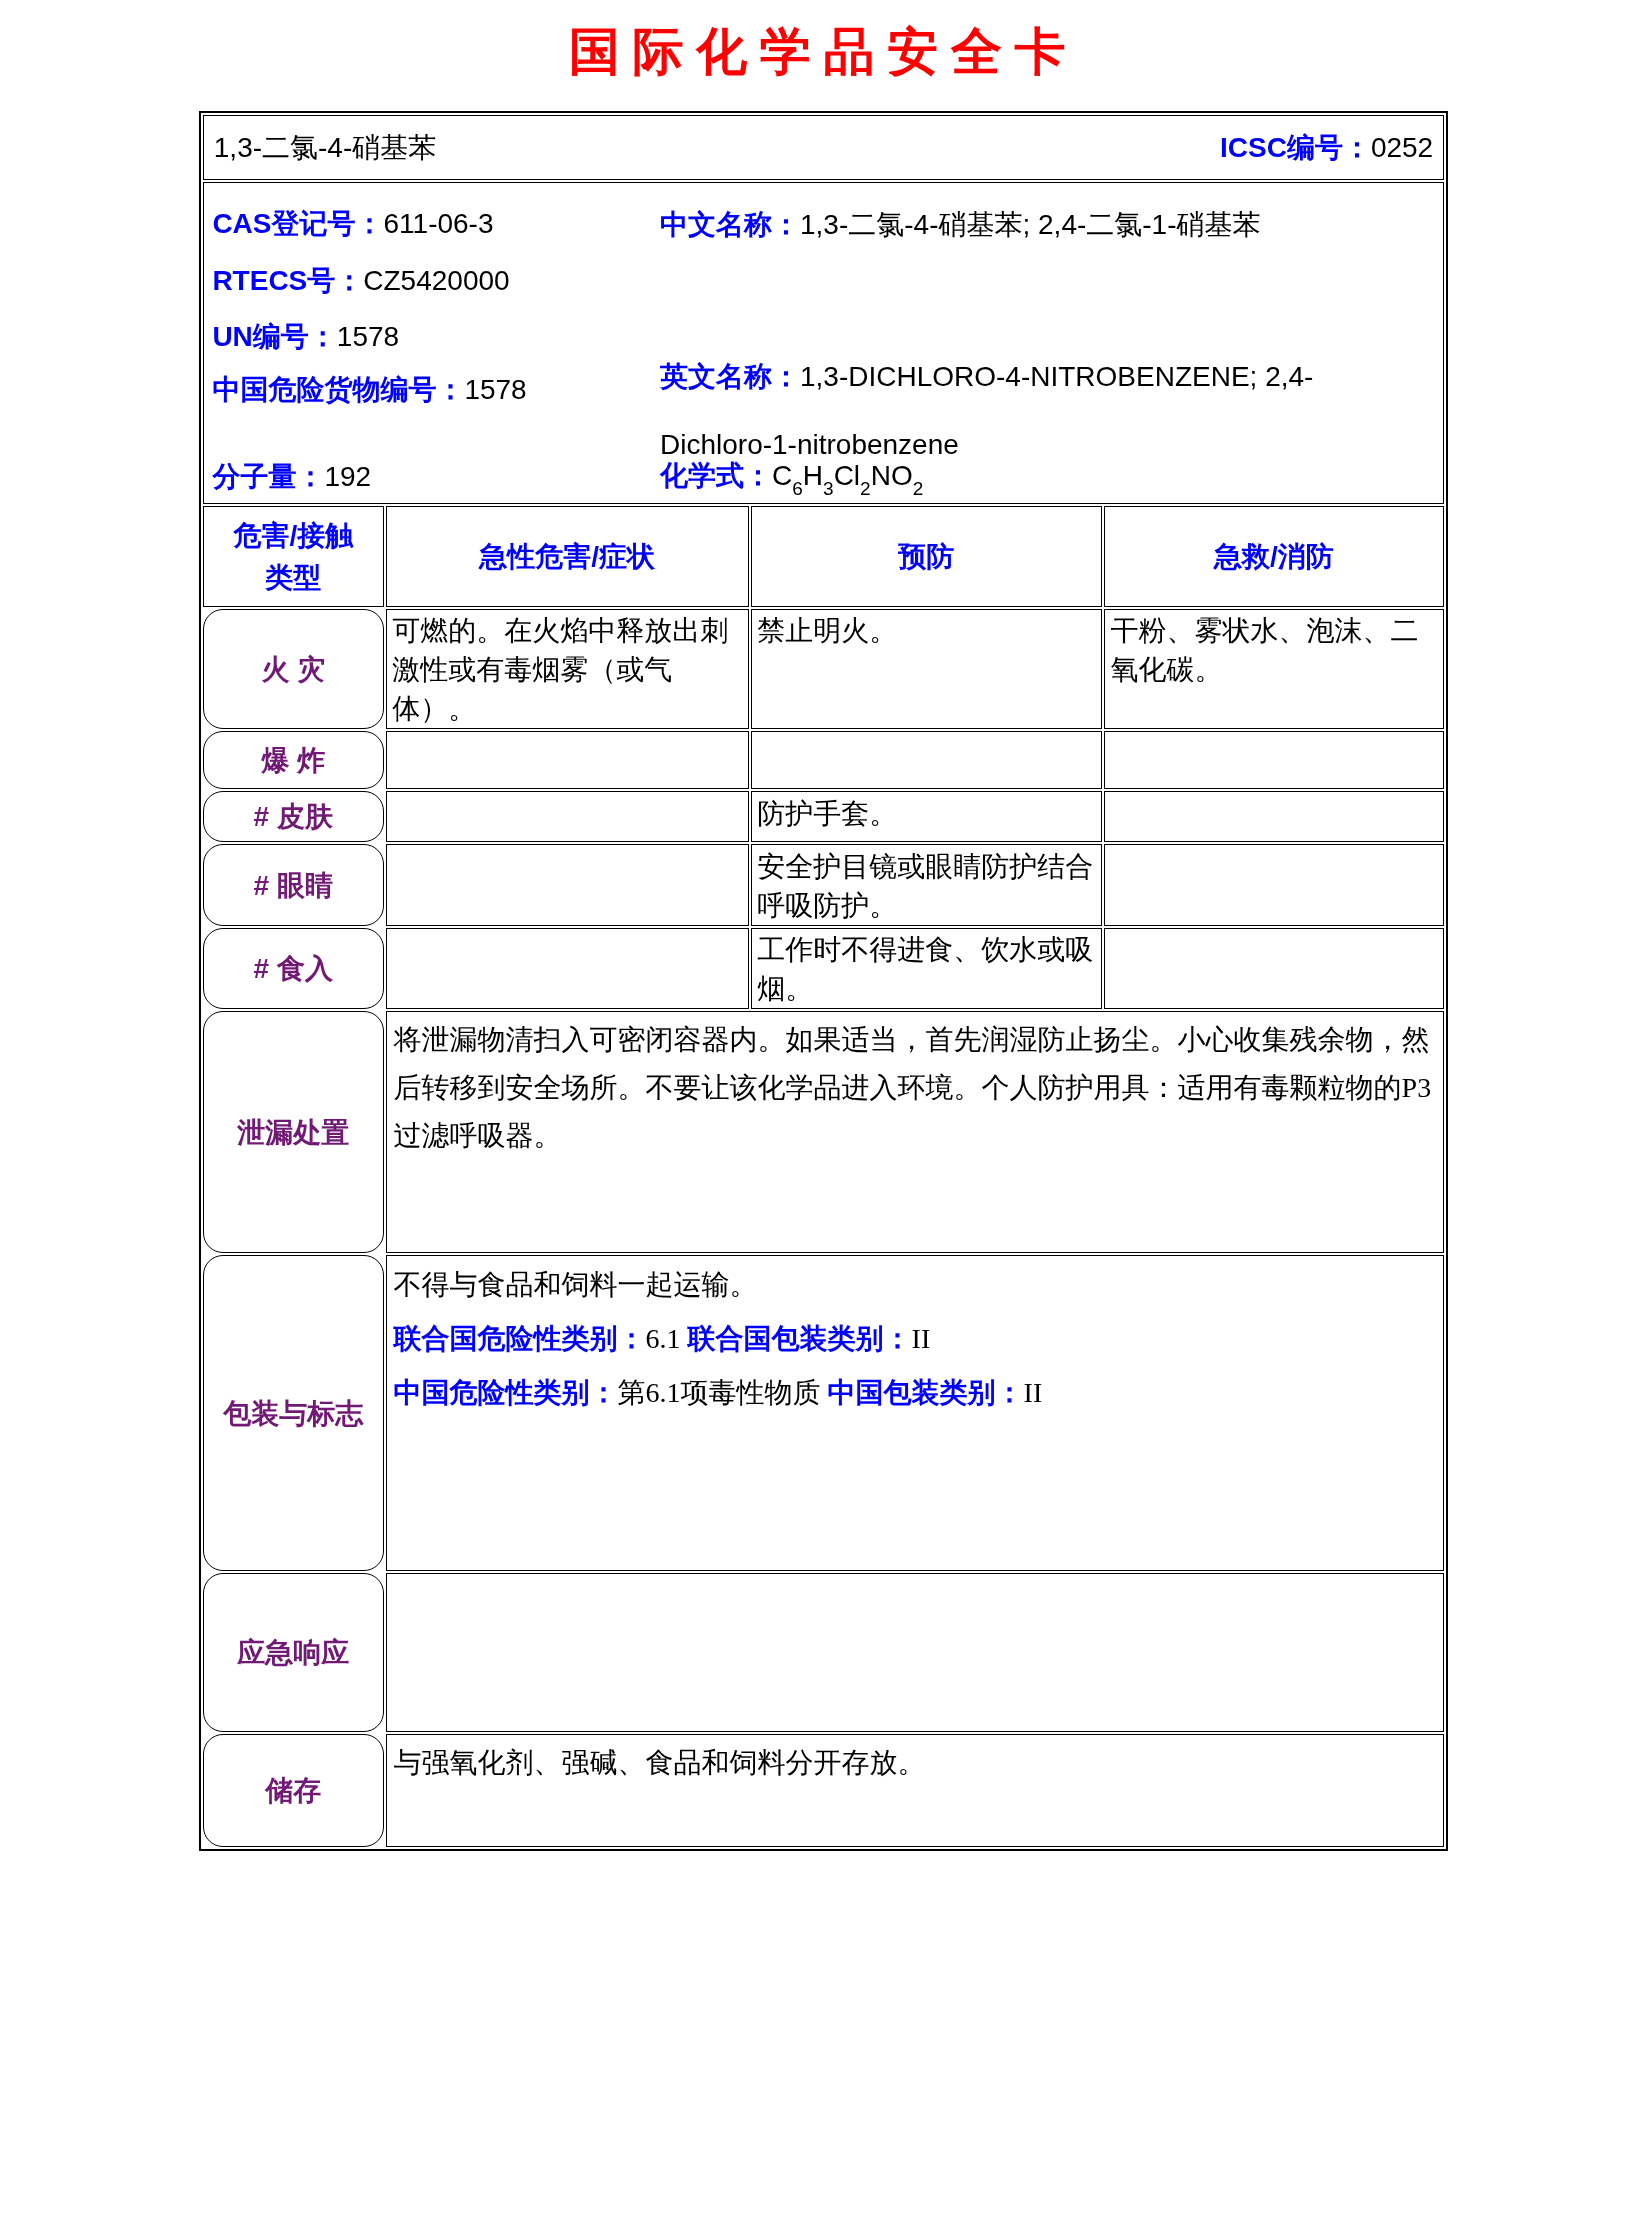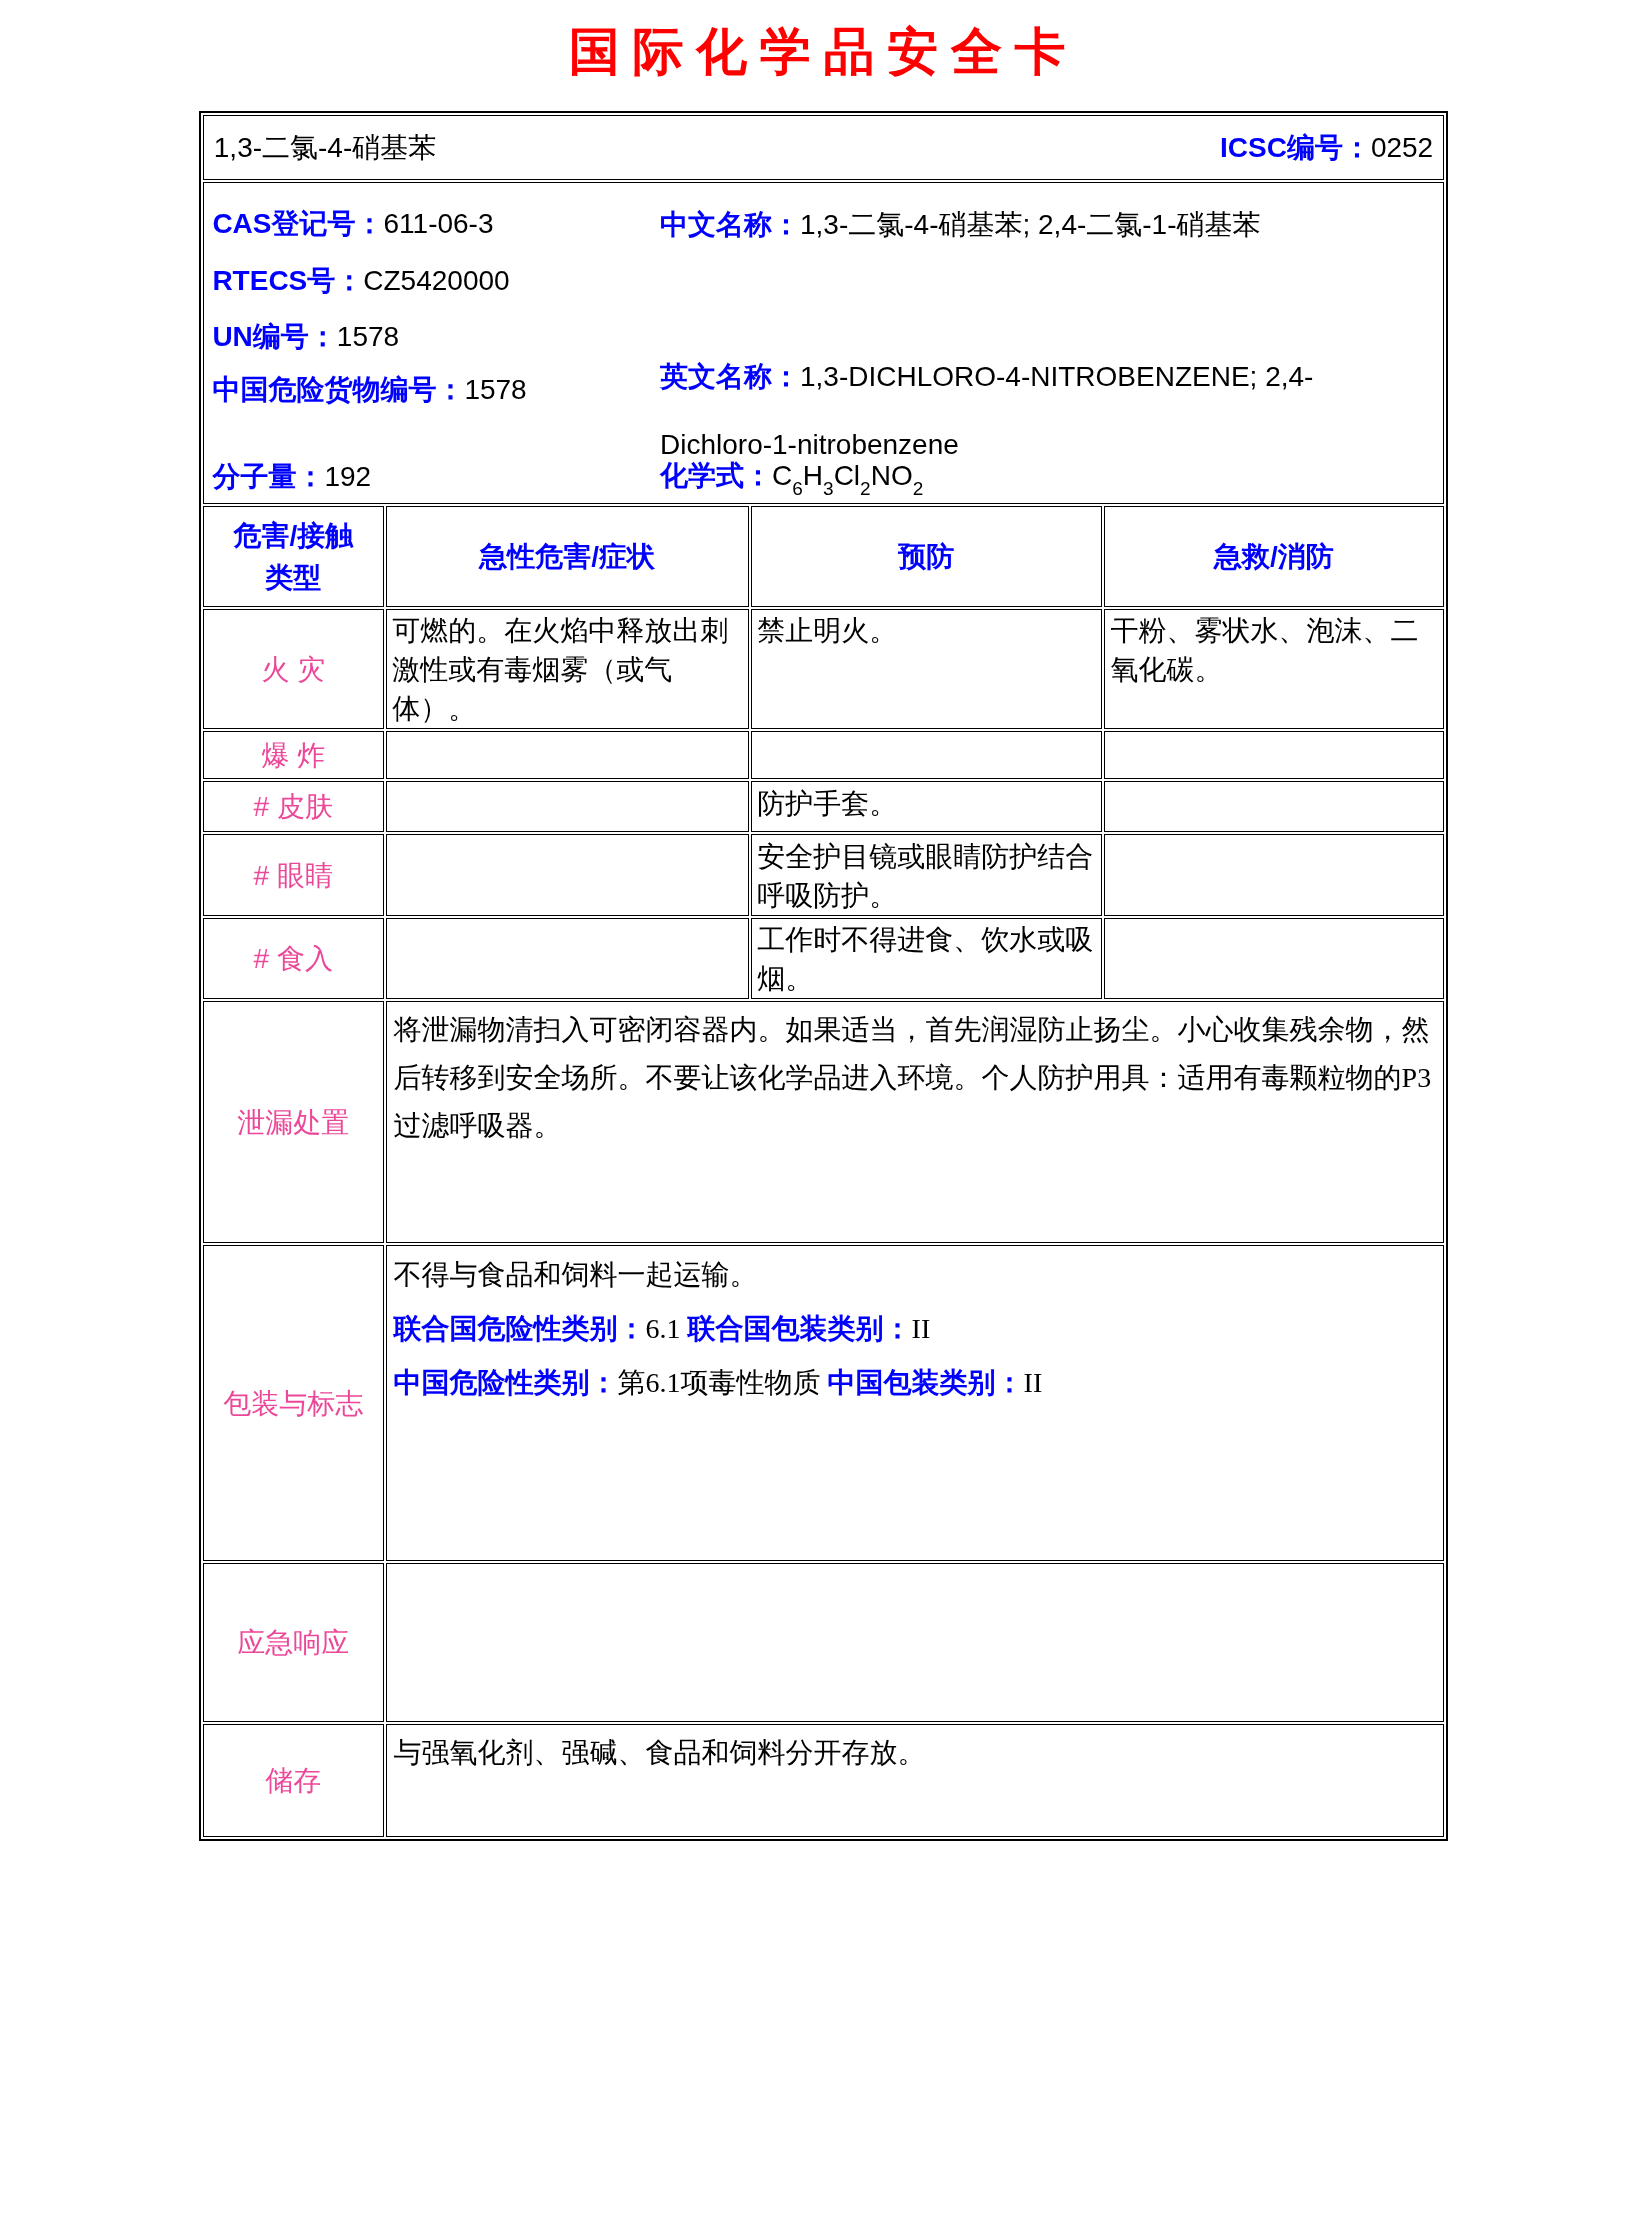--- a/index.html
+++ b/index.html
@@ -21,37 +21,37 @@
     border:2.1px solid #000; table-layout:fixed;
   }
   td{ border:1.4px solid #000; vertical-align:top; font-size:28px; overflow:hidden; }
   .lbl{
     font-family:"Liberation Sans","DejaVu Sans",sans-serif;
     font-weight:bold; color:#0000ff;
   }
   .val{ font-family:Liberation Sans, sans-serif; color:#000; }
   
   .hA{height:65px;}  .hB{height:322px;}
-  .hHdr{height:101px;} .hFire{height:118px;} .hExp{height:48px;margin-left:16px;}
+  .hHdr{height:101px;} .hFire{height:118px;} .hExp{height:58px;margin-left:16px;}
   .hCont{height:48px;} .hInh{height:82px;} .hSkin{height:51px;}
   .hEye{height:79px;} .hIng{height:77px;}
   .hLeak{height:242px;} .hPack{height:316px;} .hResp{height:159px;} .hStor{height:113px;}
 
   .titlebar{
     vertical-align:middle; padding:0 9.8px;
   }
   .titlebar .inner{ display:flex; justify-content:space-between; align-items:center; }
 
   .idcell{ position:relative; }
   .abs{ position:absolute; line-height:45px; }
 
   td.rowlabel{
     vertical-align:middle; text-align:center;
     font-family:"Liberation Sans","DejaVu Sans",sans-serif;
-    font-weight:normal; color:#ec4899; line-height:41px;
+    font-weight:bold; color:#701a75; line-height:41px;border-radius:20px;
   }
   .prewrap{ white-space:pre-line; }
   td.hdrcell{
     vertical-align:middle; text-align:center;
     font-family:"Liberation Sans","DejaVu Sans",sans-serif;
     font-weight:bold; color:#0000ff; line-height:42px;
   }
   td.content{ padding:1.4px 5.6px 0 5.6px; line-height:39px; }
   td.seccontent{ padding:4.2px 8.4px 0 7px; line-height:48px; }
   td.packcontent{ padding:9.8px 8.4px 0 7px; }

